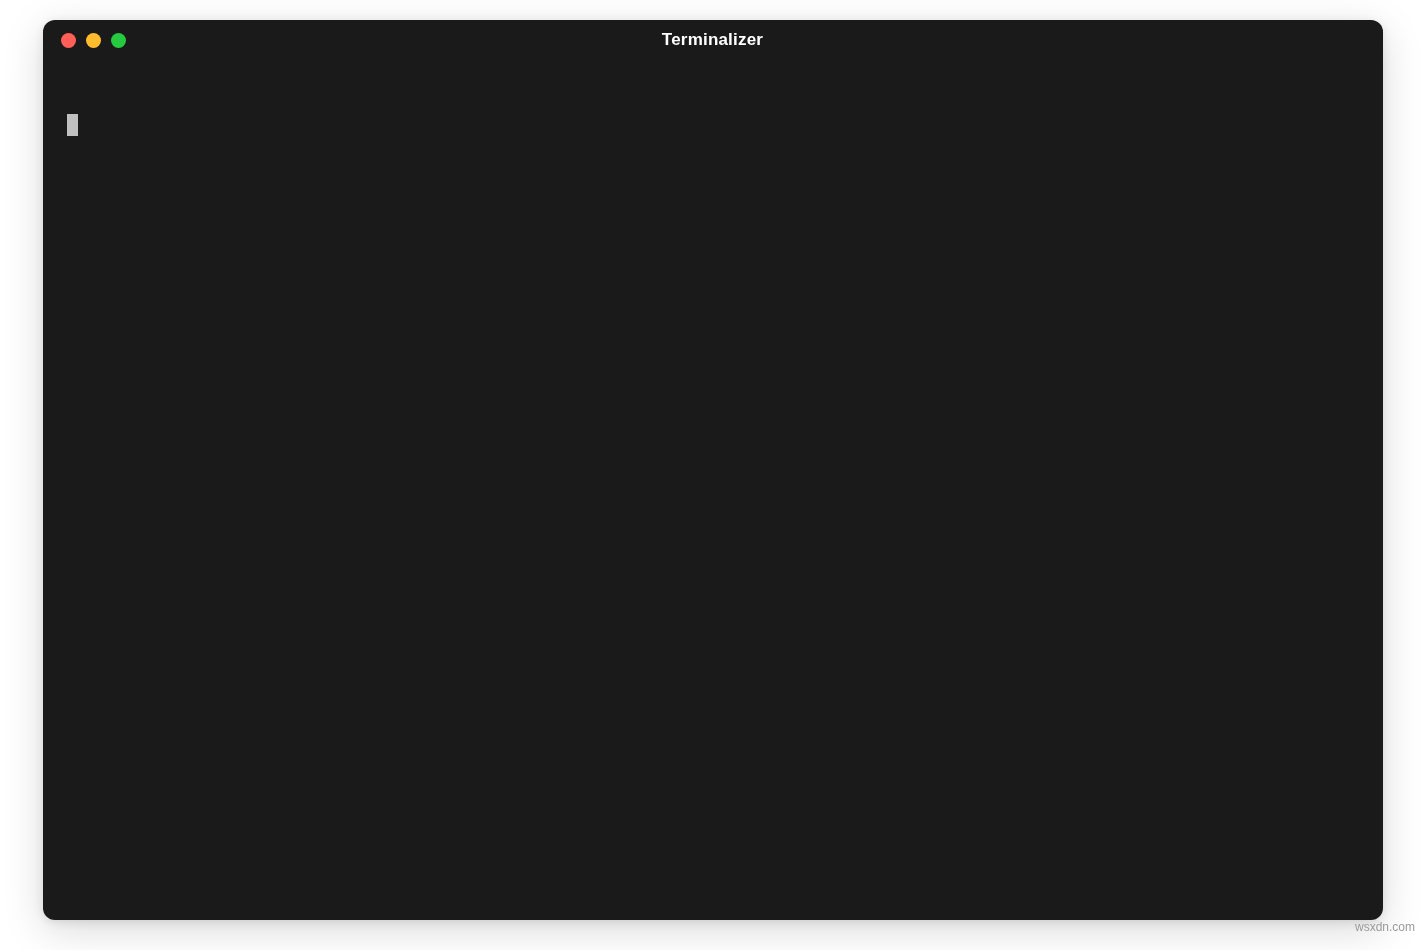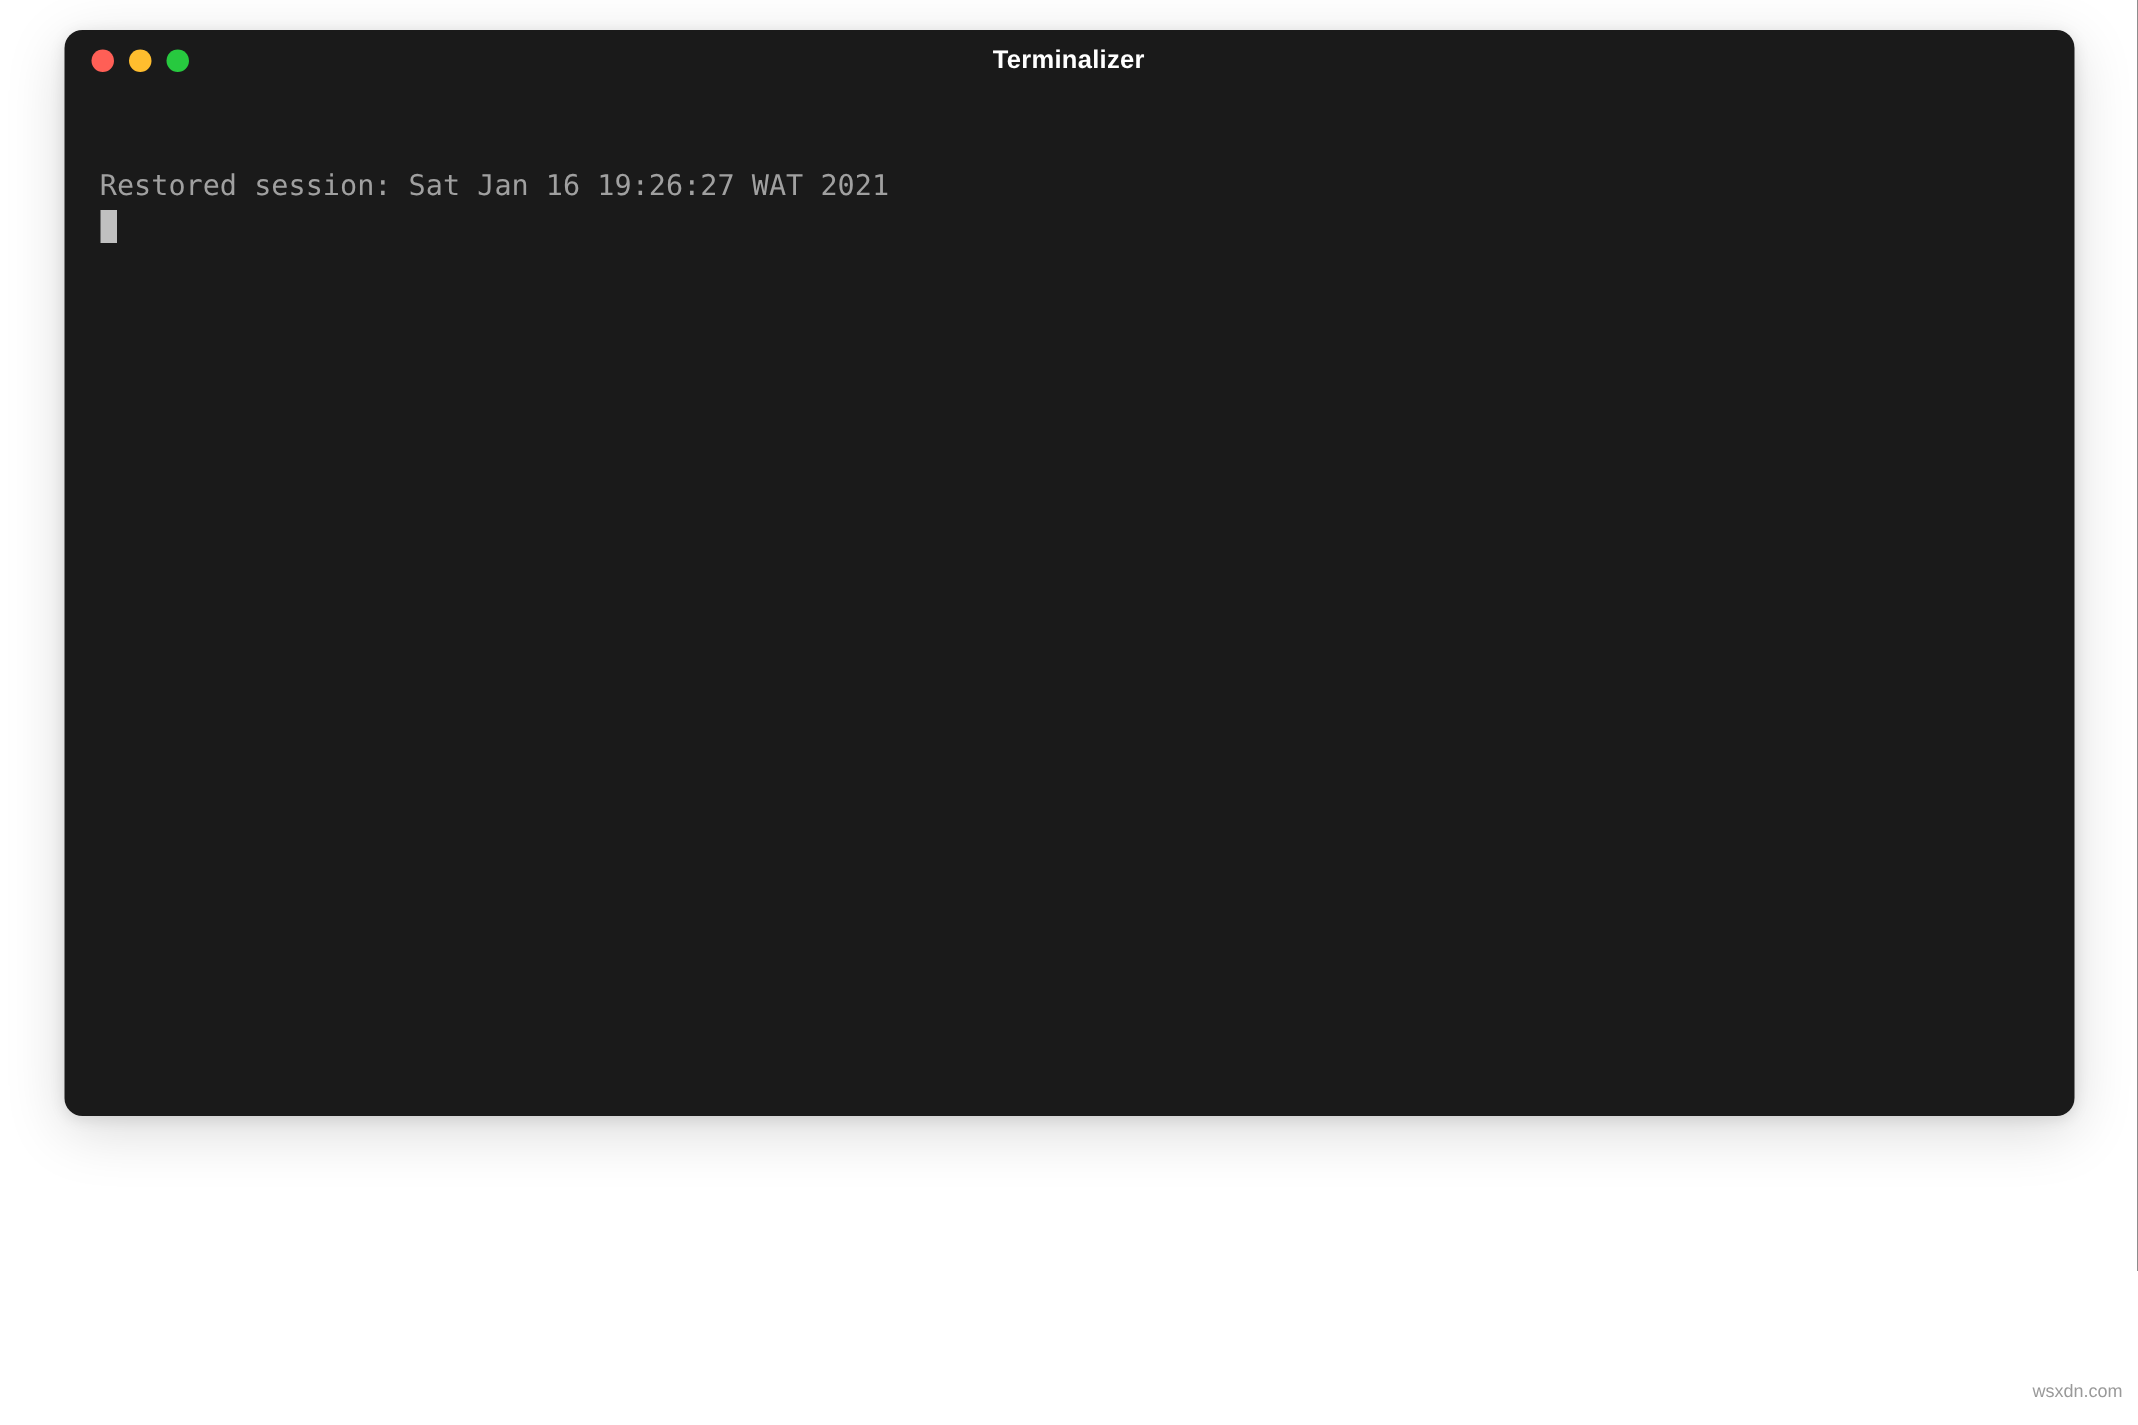--- a/index.html
+++ b/index.html
@@ -14,21 +14,21 @@
       height: 950px;
       display: flex;
       align-items: flex-start;
       justify-content: center;
       padding-top: 20px;
       font-family: -apple-system, BlinkMacSystemFont, "Segoe UI", Helvetica, Arial, sans-serif;
     }
     
     .terminal-window {
       width: 1340px;
-      height: 724px;
+      height: 900px;
       background: #1a1a1a;
       border-radius: 12px;
       box-shadow: 0 10px 40px rgba(0, 0, 0, 0.15), 0 2px 10px rgba(0, 0, 0, 0.1);
       overflow: hidden;
       display: flex;
       flex-direction: column;
     }
     
     .titlebar {
       height: 40px;
@@ -110,18 +110,17 @@
 <div class="terminal-window">
   <div class="titlebar">
     <div class="traffic-lights">
       <div class="traffic-light close"></div>
       <div class="traffic-light minimize"></div>
       <div class="traffic-light maximize"></div>
     </div>
     <div class="window-title">Terminalizer</div>
   </div>
   <div class="terminal-body">
-    <div class="terminal-line">Restored session: Sat Jan 16 19:26:27 WAT 2021</div>
     <div><span class="cursor"></span></div>
   </div>
 </div>
 
 <div class="watermark">wsxdn.com</div>
 
 </body></html>

